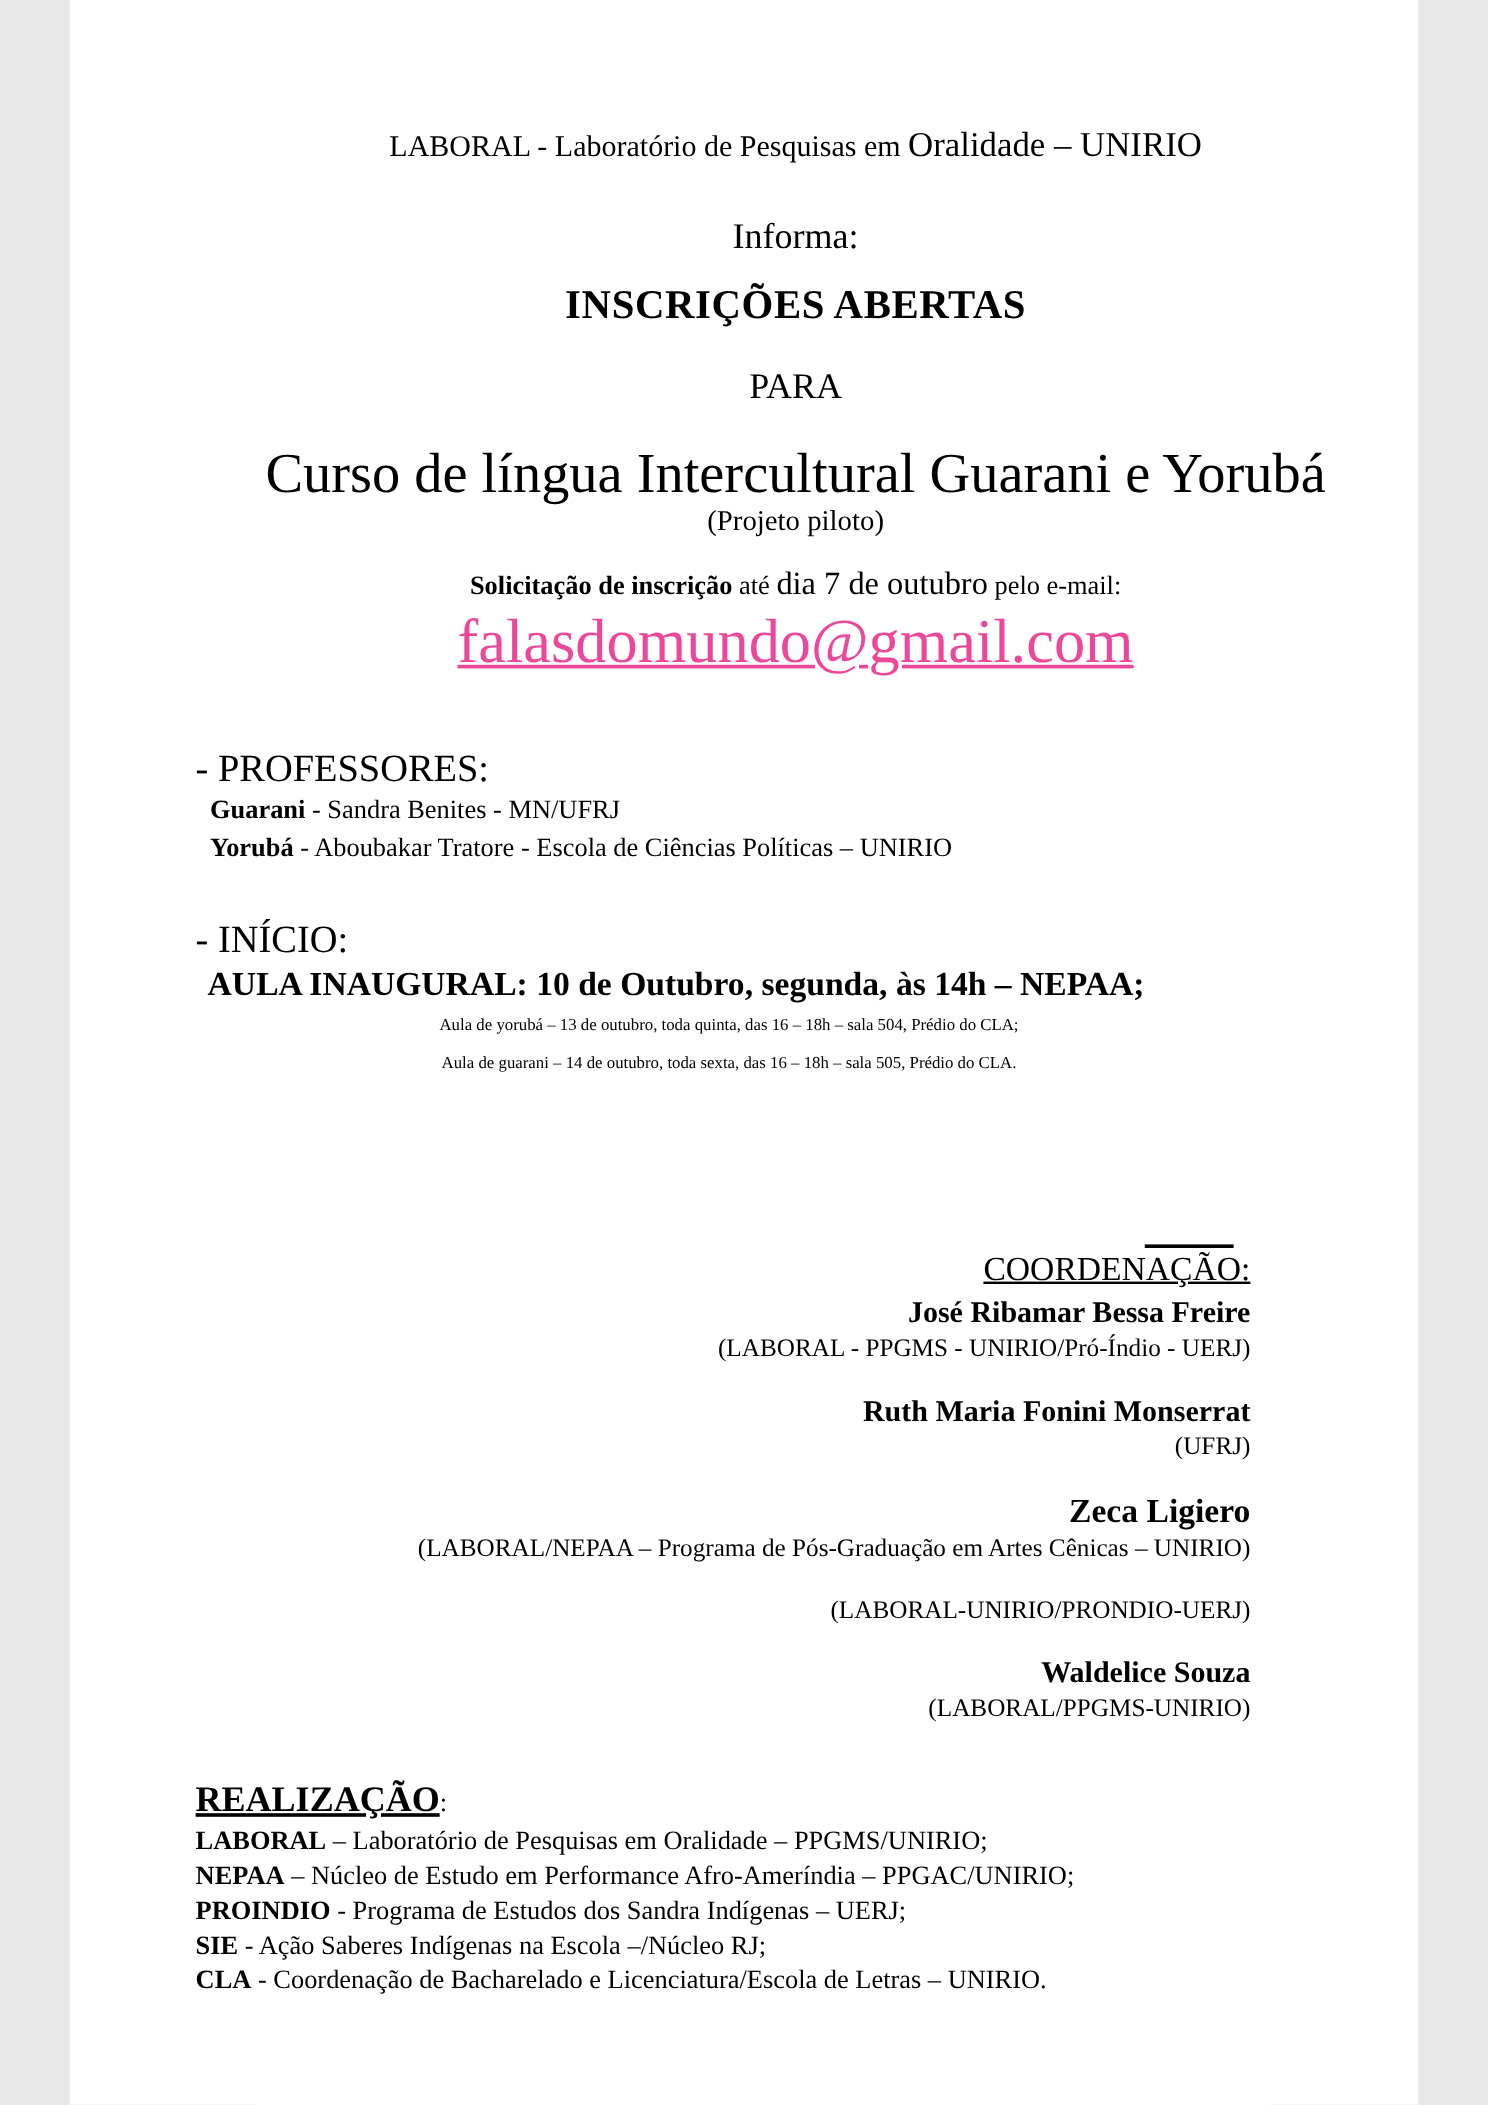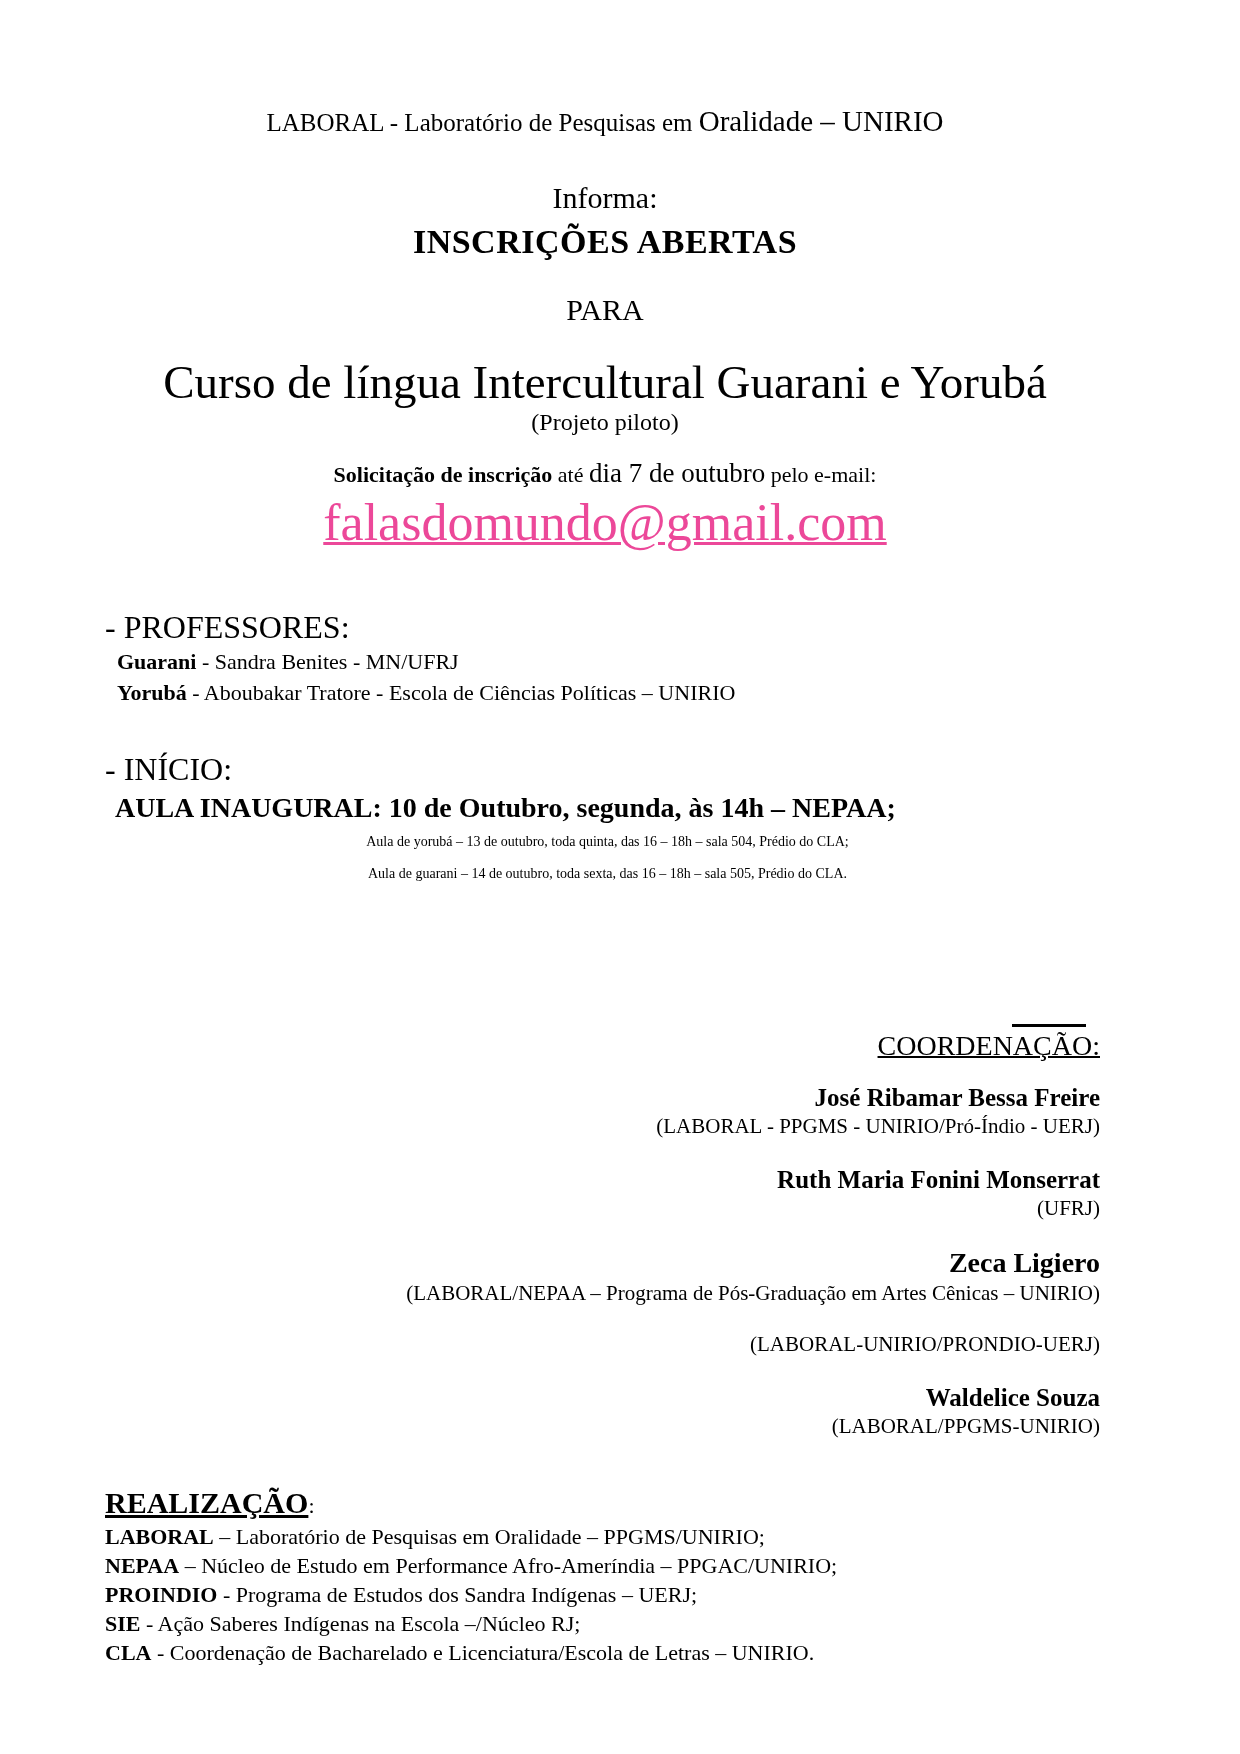--- a/index.html
+++ b/index.html
@@ -1,31 +1,31 @@
 <!DOCTYPE html>
 <html><head>
 <meta charset="utf-8">
 <style>
   html,body{margin:0;padding:0;background:#e8e8e8;}
   .page{
     position:relative;
-    width:1240px;height:1754px;
+    width:1124px;height:1754px;
     margin:0 auto;
     background:#ffffff;
     font-family:"Liberation Serif","DejaVu Serif",serif;
     color:#000000;
     overflow:hidden;
   }
   .content{position:relative;padding:104px 140px 0 105px;}
   
   .top-center{text-align:center;width:1000px;}
   .org-line{font-size:25px;line-height:34px;}
   .org-large{font-size:29px;}
   .informa{margin-top:40px;font-size:30px;line-height:36px;}
-  .inscricoes{margin-top:6px;font-size:34px;font-weight:bold;line-height:40px;letter-spacing:0.5px;}
+  .inscricoes{margin-top:19px;font-size:34px;font-weight:bold;line-height:40px;letter-spacing:0.5px;}
   .para{margin-top:30px;font-size:30px;line-height:36px;}
   .curso{margin-top:28px;font-size:47px;line-height:52px;}
   .projeto{font-size:24px;line-height:28px;}
   .solicit{margin-top:22px;font-size:22px;line-height:30px;}
   .solicit .b{font-weight:bold;}
   .solicit .big{font-size:27px;}
   .email-line{margin-top:4px;}
   .email-link{
     font-size:52px;line-height:58px;
     color:#ec4899;text-decoration:underline;text-decoration-thickness:3px;
@@ -43,21 +43,21 @@
   .coord-block{margin-top:138px;text-align:right;}
   .coord-heading-wrap{position:relative;display:inline-block;}
   .coord-heading{
     font-size:28px;font-weight:normal;line-height:36px;
     text-decoration:underline;text-decoration-thickness:2px;
   }
   .overline-artifact{
     position:absolute;top:-4px;right:14px;width:74px;height:0;
     border-top:3px solid #000;
   }
-  .coord-member{margin-top:18px;margin-bottom:24px;}
+  .coord-member{margin-top:2px;margin-bottom:24px;}
   .coord-member:last-child{margin-bottom:0;}
   .coord-name{font-size:25px;font-weight:bold;line-height:31px;}
   .coord-member:nth-of-type(4) .coord-name{font-size:28px;line-height:34px;} 
   .coord-affil{font-size:21px;line-height:27px;}
   
   .real-block{margin-top:44px;}
   .real-heading{font-size:30px;font-weight:bold;line-height:38px;text-decoration:underline;text-decoration-thickness:3px;display:inline;}
   .real-colon{font-size:22px;font-weight:normal;}
   .real-item{font-size:22px;line-height:29px;}
   .real-item .b{font-weight:bold;}

